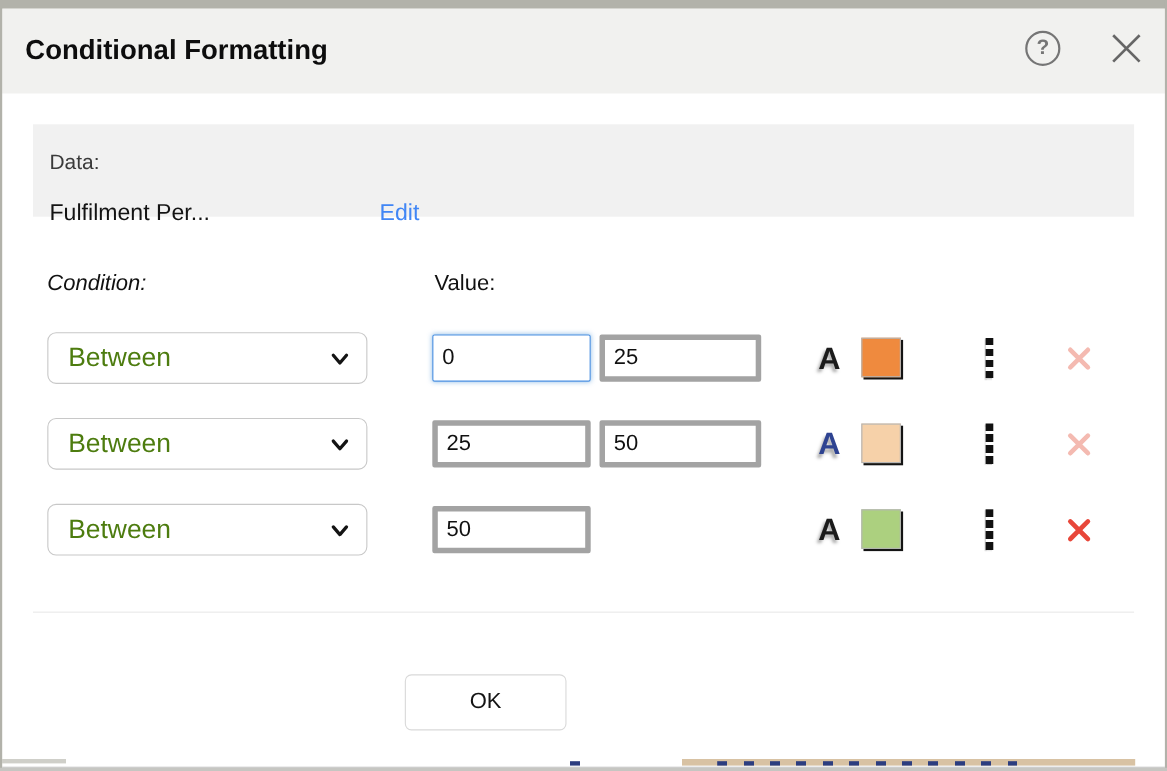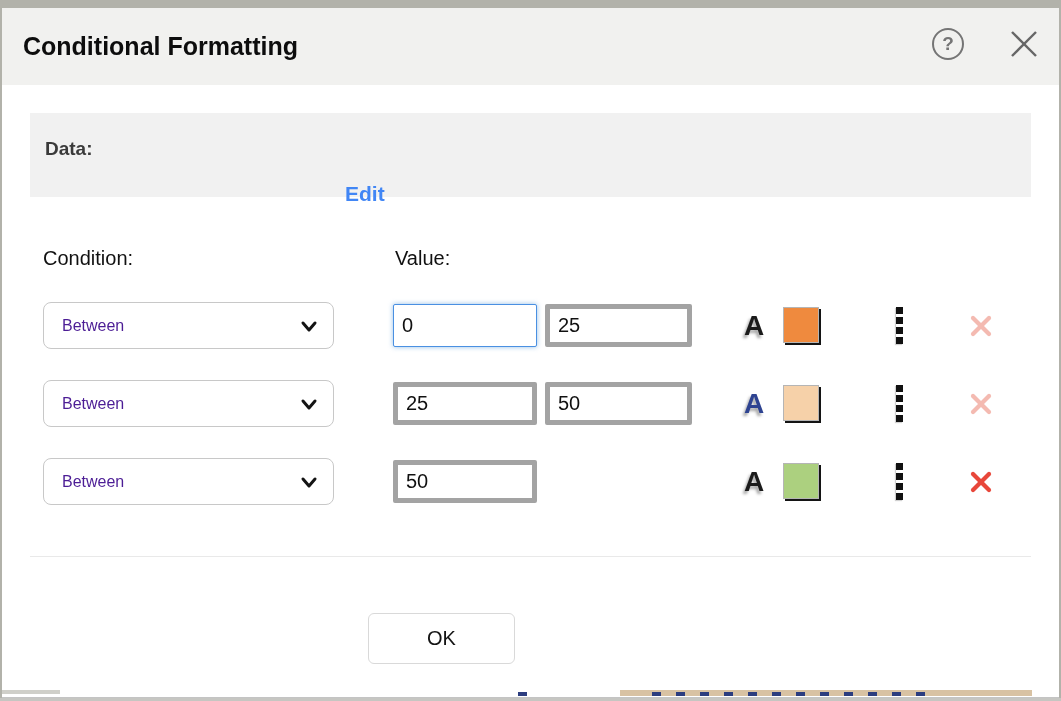--- a/index.html
+++ b/index.html
@@ -20,37 +20,37 @@
 
   
   .dialog{position:absolute;left:2px;top:8px;width:1057px;height:681px;background:#fff;}
   .dialog-header{position:absolute;left:0;top:0;width:100%;height:77px;background:#f1f1ef;}
   .dialog-title{position:absolute;left:21px;top:0;height:77px;line-height:77px;font-size:25px;font-weight:bold;color:#0d0d0d;}
   .help-btn{position:absolute;left:930px;top:20px;width:32px;height:32px;border:2px solid #757575;border-radius:50%;
     box-sizing:border-box;color:#757575;font-size:19px;font-weight:bold;text-align:center;line-height:28px;cursor:pointer;}
   .close-btn{position:absolute;left:1005px;top:19px;width:34px;height:34px;cursor:pointer;color:#666;}
 
   
-  .data-panel{position:absolute;left:28px;top:105px;width:1001px;height:84px;background:#f1f1f1;font-weight:bold;}
+  .data-panel{position:absolute;left:28px;top:105px;width:1001px;height:84px;background:#f1f1f1;}
   .data-label{position:absolute;left:15px;top:25px;font-size:19px;color:#3a3a3a;}
   .data-field{position:absolute;left:15px;top:69px;font-size:21px;color:#141414;}
   .edit-link{position:absolute;left:315px;top:69px;font-size:21px;cursor:pointer;}
 
   
   .col-header{position:absolute;font-size:20px;color:#111;top:239px;}
-  .col-condition{left:41px;}
+  .col-condition{left:41px;font-style:italic;}
   .col-value{left:393px;}
   .col-format{left:738px;}
 
   
   .cf-row{position:absolute;left:0;width:100%;height:47px;}
   .row-0{top:294px;} .row-1{top:372px;} .row-2{top:450px;}
   .cond-select{position:absolute;left:41px;top:0;width:291px;height:47px;box-sizing:border-box;
     border:1px solid #c8c8c8;border-radius:8px;background:#fff;cursor:pointer;}
-  .cond-select .sel-label{position:absolute;left:18px;top:0;line-height:45px;font-size:16px;color:#4c1d95;}
+  .cond-select .sel-label{position:absolute;left:18px;top:0;line-height:45px;font-size:24px;color:#4d7c0f;}
   .cond-select .sel-chevron{position:absolute;right:14px;top:13px;width:20px;height:20px;color:#141414;}
   .val-input{position:absolute;top:2px;height:43px;box-sizing:border-box;border:5px solid #a3a3a3;border-radius:2px;
     padding:0 0 0 8px;font-size:20px;color:#111;font-family:"Liberation Sans","DejaVu Sans",sans-serif;background:#fff;}
   .val-from{left:391px;width:144px;}
   .val-to{left:543px;width:147px;}
   .val-input.focused{border:1px solid #4a90e2;box-shadow:0 0 5px rgba(91,157,217,.65);}
   .font-color-btn{position:absolute;left:736px;top:0;width:32px;height:47px;line-height:47px;text-align:center;
     font-size:28px;font-weight:bold;cursor:pointer;text-shadow:-2px 3px 3px rgba(0,0,0,.35);}
   .bg-swatch{position:absolute;left:781px;top:5px;width:36px;height:36px;box-sizing:border-box;
     border:1px solid #b5b5b5;box-shadow:2px 2px 0 #141414;cursor:pointer;}
@@ -90,20 +90,21 @@
       <div class="close-btn">
         <svg width="34" height="34" viewBox="0 0 34 34">
           <line x1="5" y1="5" x2="29" y2="29" stroke="#666" stroke-width="2.4"></line>
           <line x1="29" y1="5" x2="5" y2="29" stroke="#666" stroke-width="2.4"></line>
         </svg>
       </div>
     </div>
 
     <div class="data-panel">
       <div class="data-label">Data:</div>
+      <div class="data-field">Fulfilment Per...</div>
       <div class="edit-link" style="color: rgb(65, 134, 245);">Edit</div>
     </div>
 
     <div class="col-header col-condition">Condition:</div>
     <div class="col-header col-value">Value:</div>
 
     <div class="cf-row row-0">
       <div class="cond-select">
         <span class="sel-label">Between</span>
         <span class="sel-chevron">

